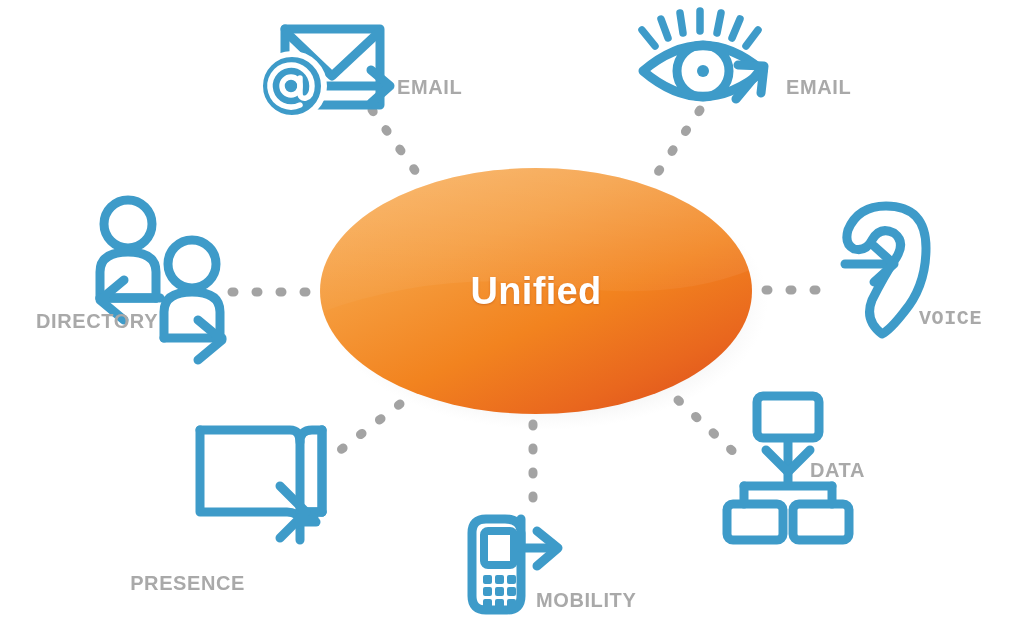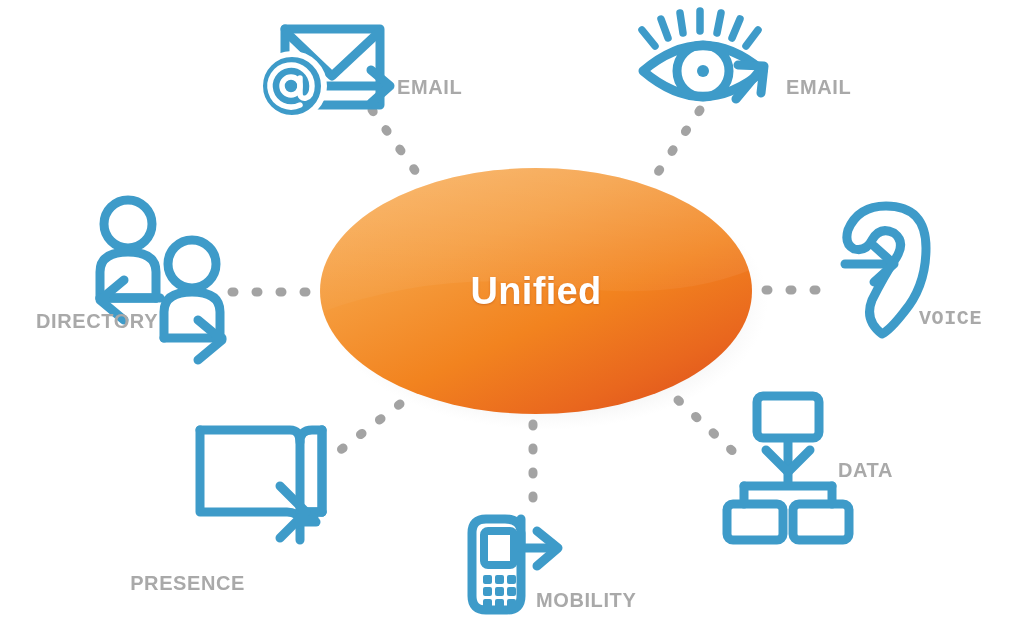--- a/index.html
+++ b/index.html
@@ -216,21 +216,21 @@
 
     </g>
   </svg>
 
   <div class="node-label" style="left:397px; top:74px;">EMAIL</div>
 
   <div class="node-label" style="left:786px; top:74px;">EMAIL</div>
 
   <div class="node-label" style="left:919px; top:306px;font-family:Liberation Mono, monospace;">VOICE</div>
 
-  <div class="node-label" style="left:838px; top:457px;">DATA</div>
+  <div class="node-label" style="left:810px; top:457px;">DATA</div>
 
   <div class="node-label" style="left:536px; top:587px;">MOBILITY</div>
 
   <div class="node-label" style="left:100px; top:518px; width:145px; text-align:right;">
     <div>PRESENCE</div>
     
   </div>
 
   <div class="node-label" style="left:36px; top:308px;">DIRECTORY</div>
 

